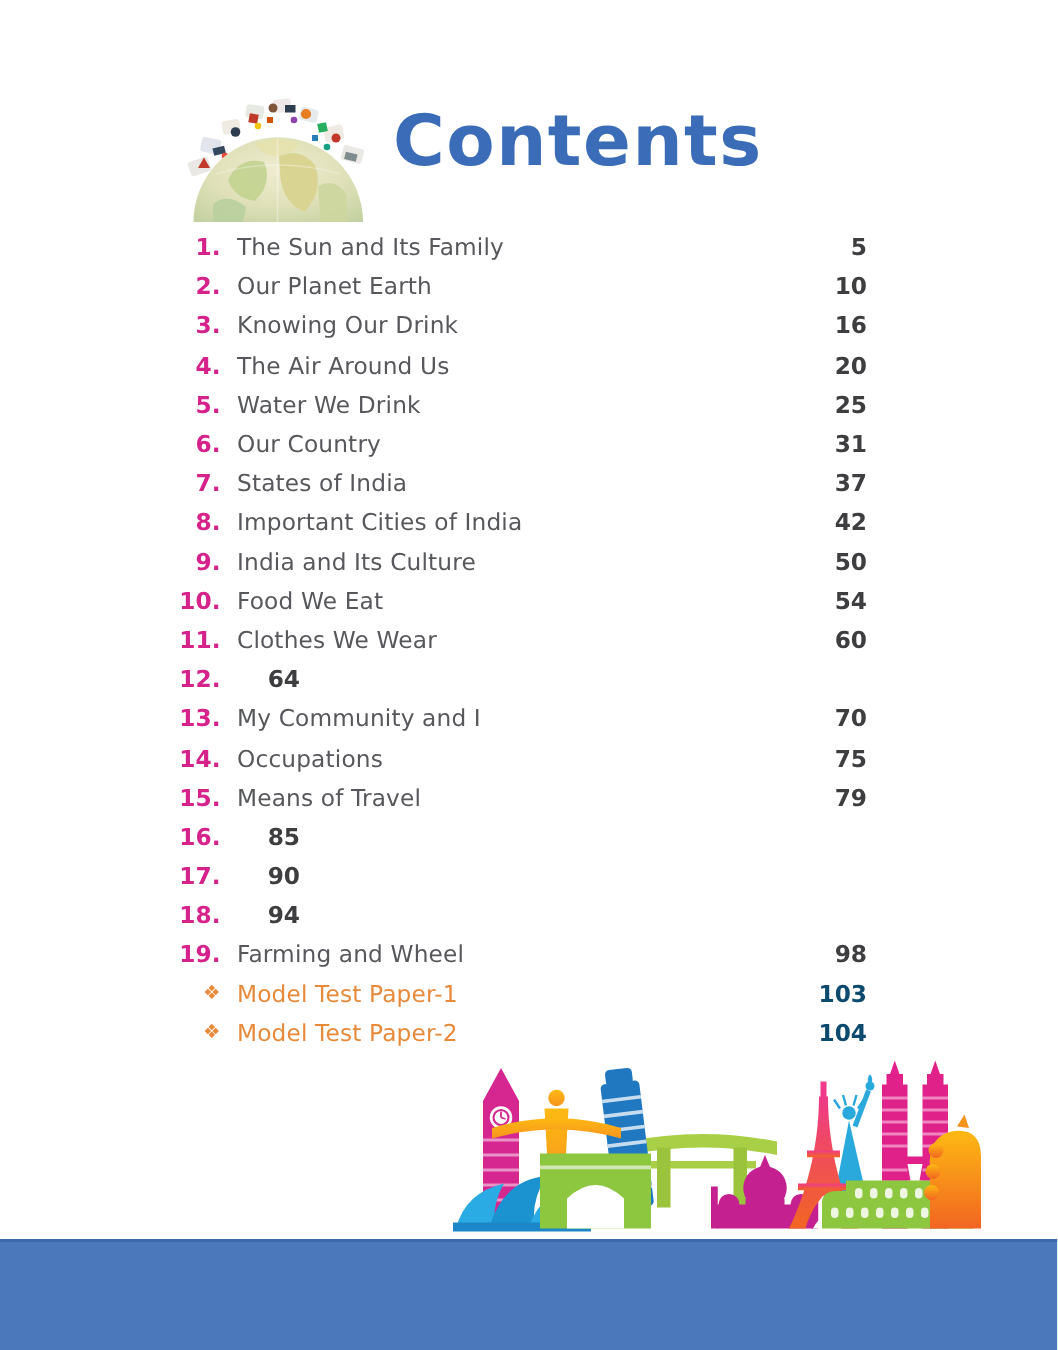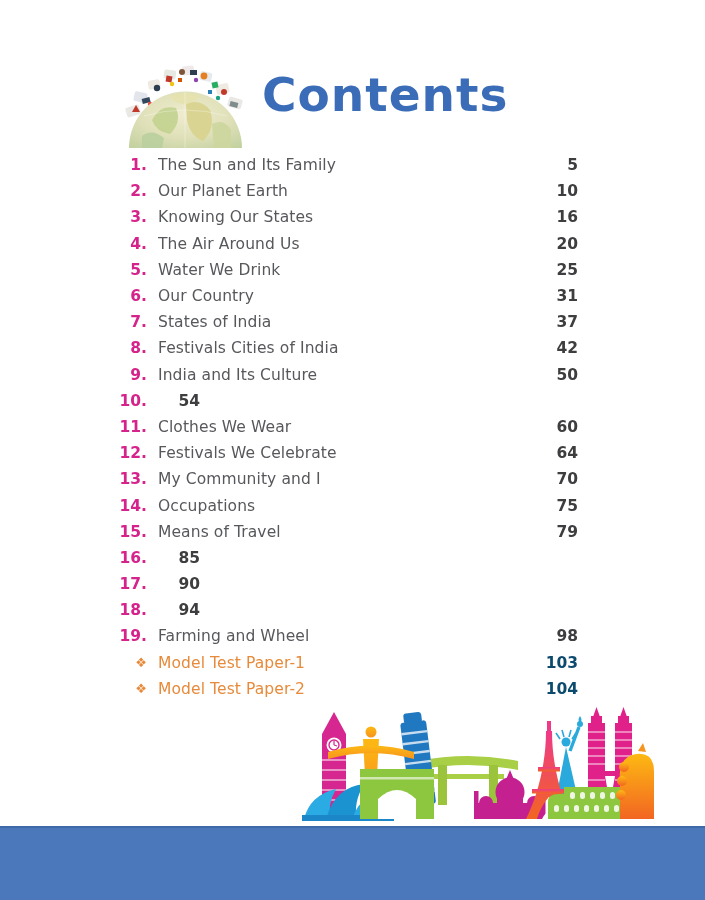--- a/index.html
+++ b/index.html
@@ -99,21 +99,21 @@
         <span class="ctitle">The Sun and Its Family</span>
         <span class="cpage">5</span>
       </div>
       <div class="row">
         <span class="num">2.</span>
         <span class="ctitle">Our Planet Earth</span>
         <span class="cpage">10</span>
       </div>
       <div class="row">
         <span class="num">3.</span>
-        <span class="ctitle">Knowing Our States</span>
+        <span class="ctitle">Knowing Our Drink</span>
         <span class="cpage">16</span>
       </div>
       <div class="row">
         <span class="num">4.</span>
         <span class="ctitle">The Air Around Us</span>
         <span class="cpage">20</span>
       </div>
       <div class="row">
         <span class="num">5.</span>
         <span class="ctitle">Water We Drink</span>
@@ -124,40 +124,40 @@
         <span class="ctitle">Our Country</span>
         <span class="cpage">31</span>
       </div>
       <div class="row">
         <span class="num">7.</span>
         <span class="ctitle">States of India</span>
         <span class="cpage">37</span>
       </div>
       <div class="row">
         <span class="num">8.</span>
-        <span class="ctitle">Festivals Cities of India</span>
+        <span class="ctitle">Important Cities of India</span>
         <span class="cpage">42</span>
       </div>
       <div class="row">
         <span class="num">9.</span>
         <span class="ctitle">India and Its Culture</span>
         <span class="cpage">50</span>
       </div>
       <div class="row">
         <span class="num">10.</span>
+        <span class="ctitle">Food We Eat</span>
         <span class="cpage">54</span>
       </div>
       <div class="row">
         <span class="num">11.</span>
         <span class="ctitle">Clothes We Wear</span>
         <span class="cpage">60</span>
       </div>
       <div class="row">
         <span class="num">12.</span>
-        <span class="ctitle">Festivals We Celebrate</span>
         <span class="cpage">64</span>
       </div>
       <div class="row">
         <span class="num">13.</span>
         <span class="ctitle">My Community and I</span>
         <span class="cpage">70</span>
       </div>
       <div class="row">
         <span class="num">14.</span>
         <span class="ctitle">Occupations</span>

